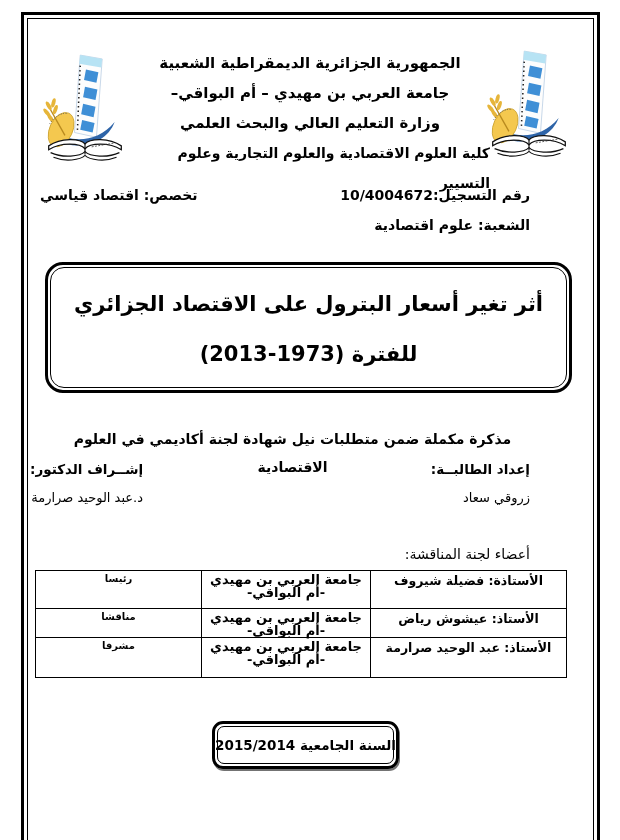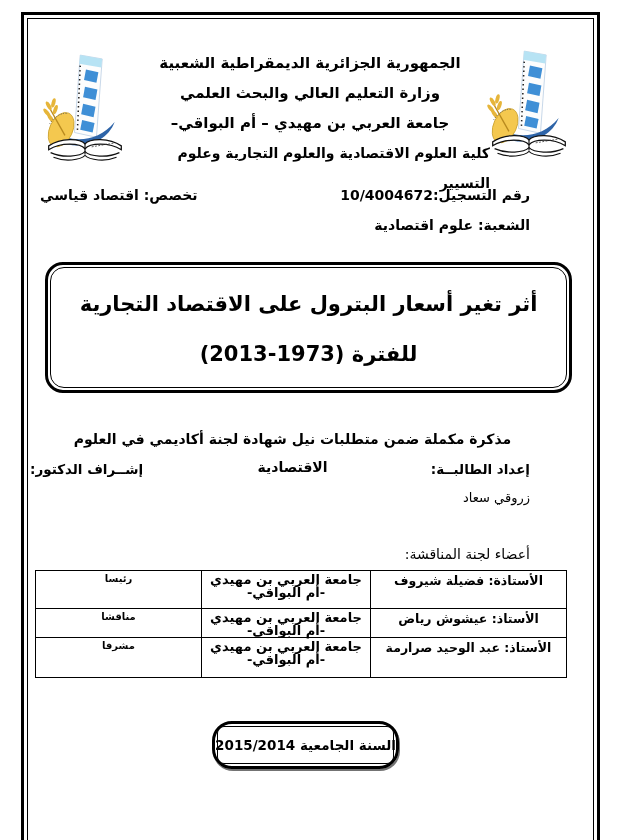--- a/index.html
+++ b/index.html
@@ -49,21 +49,21 @@
   table.committee{position:absolute;left:35px;top:570px;width:516px;direction:rtl;
     border-collapse:collapse;table-layout:fixed;}
   table.committee td{border:1px solid #000;vertical-align:top;text-align:center;
     font-weight:bold;padding:2px 2px 0 2px;}
   td.c-name{width:191px;font-size:12.5px;}
   td.c-univ{width:164px;font-size:13px;line-height:13px;}
   td.c-role{width:161px;font-size:10px;}
   tr.r1{height:38px;} tr.r2{height:29px;} tr.r3{height:40px;}
   
   .yearbox{position:absolute;left:212px;top:721px;width:181px;height:42px;
-    border:3px solid #000;border-radius:20px;box-shadow:1px 2px 0 rgba(0,0,0,.55);}
+    border:3px solid #000;border-radius:11px;box-shadow:1px 2px 0 rgba(0,0,0,.55);}
   .yearbox .inner{position:absolute;inset:2px;border:1px solid #000;border-radius:7px;}
   .yearbox .txt{position:absolute;inset:0;direction:rtl;display:flex;
     align-items:center;justify-content:center;font-weight:bold;font-size:13.5px;}
 </style>
 </head>
 <body>
 
 <div class="border-outer"></div>
 <div class="border-inner"></div>
 
@@ -110,48 +110,49 @@
   <path d="M8 76 Q16 64 27 65" stroke="#555" stroke-width="1" fill="none" stroke-dasharray="1 1.6"></path>
   <path d="M7 99 C20 90 40 91 45 97 C50 91 70 90 83 99 L83 103 C70 95 50 96 45 102 C40 96 20 95 7 103 Z" fill="#fff" stroke="#111" stroke-width="1.3"></path>
   <line x1="45" y1="97" x2="45" y2="108" stroke="#111" stroke-width="1.2"></line>
   <path d="M9 106 C22 112 40 110 45 105 C50 110 68 112 81 106" stroke="#111" stroke-width="1.3" fill="none"></path>
   <path d="M12 111 C24 116 40 114 45 109 C50 114 66 116 78 111" stroke="#111" stroke-width="1.1" fill="none"></path>
   <path d="M52 100 L76 96" stroke="#333" stroke-width="0.8" stroke-dasharray="2 1.5"></path>
 </svg>
 
 <div class="header">
   <div class="hline">الجمهورية الجزائرية الديمقراطية الشعبية</div>
+  <div class="hline">جامعة العربي بن مهيدي – أم البواقي–</div>
   <div class="hline">وزارة التعليم العالي والبحث العلمي</div>
-  <div class="hline">جامعة العربي بن مهيدي – أم البواقي–</div>
   <div class="hline small">كلية العلوم الاقتصادية والعلوم التجارية وعلوم التسيير</div>
 </div>
 
 <div class="regrow">
   <span>رقم التسجيل:10/4004672</span>
   <span>تخصص: اقتصاد قياسي</span>
 </div>
 <div class="branch">الشعبة: علوم اقتصادية</div>
 
 <div class="titlebox">
   <div class="inner"></div>
   <div class="txt">
-    <div>أثر تغير أسعار البترول على الاقتصاد التجارية</div>
+    <div>أثر تغير أسعار البترول على الاقتصاد الجزائري</div>
     <div>للفترة (1973-2013)</div>
   </div>
 </div>
 
 <div class="note">مذكرة مكملة ضمن متطلبات نيل شهادة لجنة أكاديمي في العلوم الاقتصادية</div>
 
 <div class="prep">
   <div class="col">
     <div class="lbl">إعداد الطالبــة:</div>
     <div class="nm">زروقي سعاد</div>
   </div>
   <div class="col">
     <div class="lbl">إشــراف الدكتور:</div>
+    <div class="nm">د.عبد الوحيد صرارمة</div>
   </div>
 </div>
 
 <div class="committee-heading">أعضاء لجنة المناقشة:</div>
 
 <table class="committee">
   <tbody>
     <tr class="r1">
       <td class="c-name">الأستاذة: فضيلة شيروف</td>
       <td class="c-univ">

